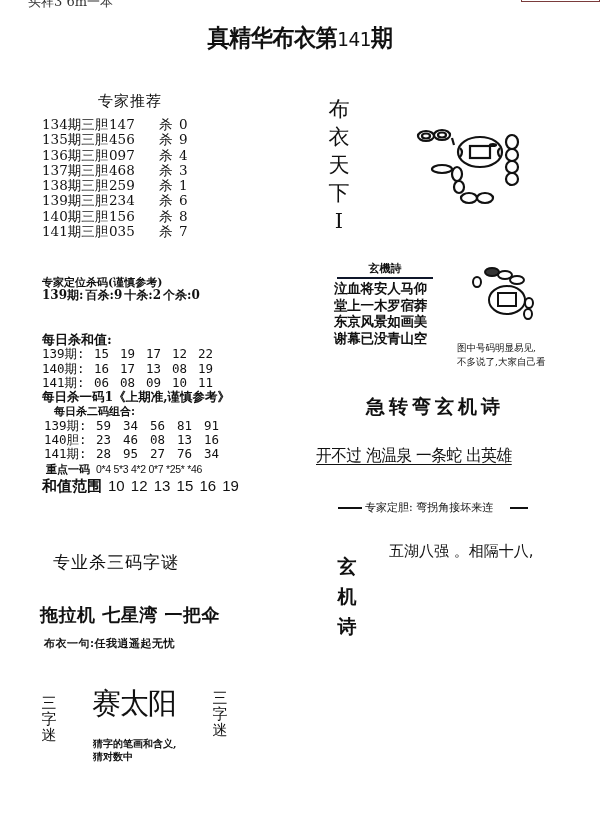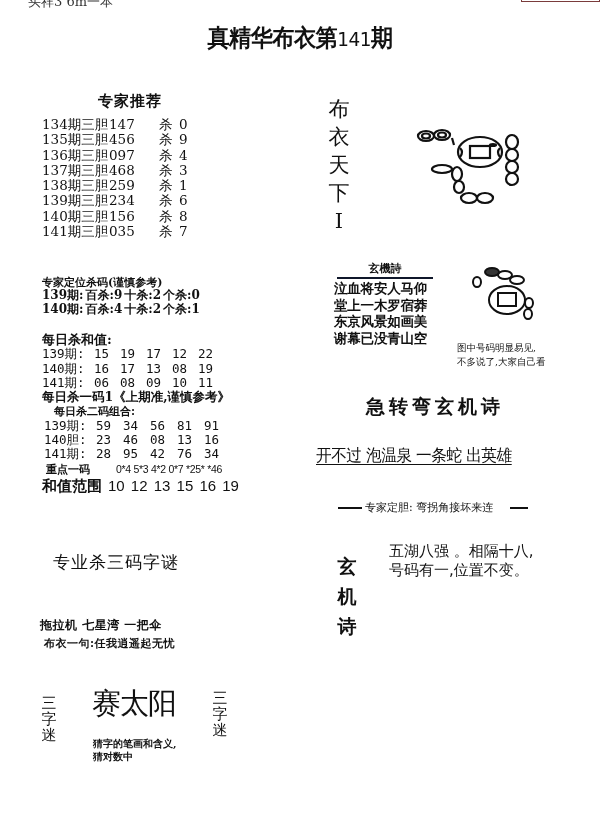--- a/index.html
+++ b/index.html
@@ -5,21 +5,21 @@
   * { margin: 0; padding: 0; box-sizing: border-box; }
   html, body { width: 600px; height: 832px; background: #ffffff; overflow: hidden; }
   body { position: relative; font-family: "DejaVu Serif", "Liberation Serif", serif; color: #111; }
   .abs { position: absolute; }
 
   .top-clip { left: 28px; top: -7px; font-size: 13px; color: #333; white-space: nowrap; }
   .top-box { left: 521px; top: -4px; width: 79px; height: 6px; border: 1px solid #7a3b3b; border-top: none; }
 
   .page-title { left: 0; width: 600px; top: 22px; text-align: center; font-family: "DejaVu Sans", sans-serif; font-weight: bold; font-size: 24px; letter-spacing: -0.5px; transform: scaleX(0.92); }
   .page-title .num { font-weight: normal; font-size: 20px; }
-  .rec-title { left: 98px; top: 92px; font-size: 15px; font-weight: bold; letter-spacing: 1px; }
+  .rec-title { left: 98px; top: 92px; font-size: 15px; font-weight: normal; letter-spacing: 1px; }
   .rec-list { left: 42px; top: 117px; font-size: 13.5px; line-height: 15.3px; }
   .rec-row { display: flex; white-space: nowrap; }
   .rec-row .p { width: 67px; }
   .rec-row .n { width: 50px; }
   .rec-row .k { width: 20px; }
   .rec-row .v { width: 20px; }
 
   .dw-title { left: 42px; top: 275px; font-size: 11px; font-weight: bold; white-space: nowrap; }
   .dw-list { left: 42px; top: 288px; font-size: 12px; line-height: 14px; font-weight: bold; white-space: nowrap; }
   .dw-row span { margin-right: 2px; }
@@ -32,21 +32,21 @@
 
   .one-code { left: 42px; top: 389px; font-size: 12.5px; font-weight: bold; white-space: nowrap; }
   .two-title { left: 42px; top: 404px; font-size: 11px; font-weight: bold; white-space: nowrap; margin-left: 12px; }
   .two-list { left: 44px; top: 419px; font-size: 12.5px; line-height: 14px; font-family: "DejaVu Sans Mono", monospace; white-space: nowrap; }
   .two-row { display: flex; }
   .two-row .p { width: 52px; }
   .two-row .c { width: 27px; }
 
   .key-row { left: 46px; top: 462px; font-size: 10.5px; white-space: nowrap; display: flex; gap: 6px; align-items: baseline; }
   .key-row .lbl { font-weight: bold; font-size: 11px; }
-  .key-row .vals { font-family: "Liberation Sans", sans-serif; letter-spacing: -0.3px; margin-left: 20px; }
+  .key-row .vals { font-family: "Liberation Sans", sans-serif; letter-spacing: -0.3px; }
   .range-row { left: 42px; top: 477px; font-size: 15px; white-space: nowrap; display: flex; gap: 6px; align-items: baseline; }
   .range-row .lbl { font-weight: bold; }
   .range-row .vals { font-family: "Liberation Sans", sans-serif; word-spacing: 2px; }
 
   
   .vtext { font-family: "DejaVu Serif", serif; font-size: 21px; line-height: 28px; width: 24px; text-align: center; }
   .bu-vert { left: 327px; top: 95px; }
   .turtle-1 { left: 415px; top: 120px; width: 120px; height: 90px; }
 
   .jiji-title { left: 337px; top: 261px; width: 96px; text-align: center; font-size: 11px; border-bottom: 2px solid #0f172a; padding-bottom: 1px; font-weight: bold; }
@@ -57,21 +57,21 @@
   .jzw-title { left: 366px; top: 394px; font-size: 19px; letter-spacing: 4px; white-space: nowrap; font-weight: bold; }
   .jzw-line { left: 316px; top: 444px; font-size: 17px; text-decoration: underline; text-underline-offset: 3px; white-space: nowrap; font-family: "DejaVu Sans", sans-serif; letter-spacing: -0.5px; transform: scaleX(0.92); transform-origin: left; }
   .expert-dan { left: 338px; top: 500px; font-size: 11px; white-space: nowrap; display: flex; align-items: center; gap: 3px; }
   .expert-dan .dash { display: inline-block; height: 2px; background: #111; }
 
   .xj-vert { left: 335px; top: 551px; font-size: 19px; line-height: 30px; font-weight: bold; }
   .xj-poem { left: 389px; top: 542px; font-size: 15px; line-height: 19px; white-space: nowrap; font-family: "DejaVu Sans", sans-serif; }
 
   
   .zm-title { left: 53px; top: 551px; font-size: 17px; letter-spacing: 1px; white-space: nowrap; font-family: "DejaVu Sans", sans-serif; }
-  .zm-words { left: 40px; top: 617px; font-size: 12px; font-weight: bold; white-space: nowrap; letter-spacing: 0.5px; }
+  .zm-words { left: 40px; top: 603px; font-size: 18px; font-weight: bold; white-space: nowrap; letter-spacing: 0.5px; }
   .bu-yiju { left: 44px; top: 636px; font-size: 11px; font-weight: bold; white-space: nowrap; letter-spacing: 0.5px; }
 
   .szm-left { left: 40px; top: 695px; font-size: 15px; line-height: 16px; width: 18px; text-align: center; font-family: "DejaVu Sans", sans-serif; }
   .szm-right { left: 211px; top: 690px; font-size: 15px; line-height: 16px; width: 18px; text-align: center; font-family: "DejaVu Sans", sans-serif; }
   .std { left: 92px; top: 684px; font-size: 29px; white-space: nowrap; letter-spacing: -1px; }
   .hint { left: 93px; top: 737px; font-size: 10px; line-height: 13px; width: 84px; font-weight: bold; }
 </style>
 </head>
 <body>
 
@@ -130,21 +130,20 @@
       <span class="p">141期三胆</span>
       <span class="n">035</span>
       <span class="k">杀</span>
       <span class="v">7</span>
     </div>
 </div>
 
 <div class="abs dw-title">专家定位杀码(谨慎参考)</div>
 <div class="abs dw-list">
   <div class="dw-row"><span>139期:</span><span>百杀:9</span><span>十杀:2</span><span>个杀:0</span></div>
-  <div class="dw-row"><span>140期:</span><span>百杀:4</span><span>十杀:2</span><span>个杀:1</span></div>
 </div>
 
 <div class="abs hz-title">每日杀和值:</div>
 <div class="abs hz-list">
   <div class="hz-row">
       <span class="p">139期:</span>
       <span class="c">15</span>
       <span class="c">19</span>
       <span class="c">17</span>
       <span class="c">12</span>
@@ -184,21 +183,21 @@
       <span class="c">23</span>
       <span class="c">46</span>
       <span class="c">08</span>
       <span class="c">13</span>
       <span class="c">16</span>
     </div>
   <div class="two-row">
       <span class="p">141期:</span>
       <span class="c">28</span>
       <span class="c">95</span>
-      <span class="c">42</span>
+      <span class="c">27</span>
       <span class="c">76</span>
       <span class="c">34</span>
     </div>
 </div>
 
 <div class="abs key-row">
   <span class="lbl">重点一码</span>
   <span class="vals">0*4 5*3 4*2 0*7 *25* *46</span>
 </div>
 <div class="abs range-row">
@@ -268,21 +267,20 @@
   <span class="dash" style="width:18px;margin-left:14px"></span>
 </div>
 
 <div class="abs xj-vert vtext">
   <div>玄</div>
   <div>机</div>
   <div>诗</div>
 </div>
 <div class="abs xj-poem">
   <div>五湖八强 。相隔十八,</div>
-  <div>号码有一,位置不变。</div>
 </div>
 
 <div class="abs zm-title">专业杀三码字谜</div>
 <div class="abs zm-words">拖拉机 七星湾 一把伞</div>
 <div class="abs bu-yiju">布衣一句:任我逍遥起无忧</div>
 
 <div class="abs szm-left">
   <div>三</div>
   <div>字</div>
   <div>迷</div>

